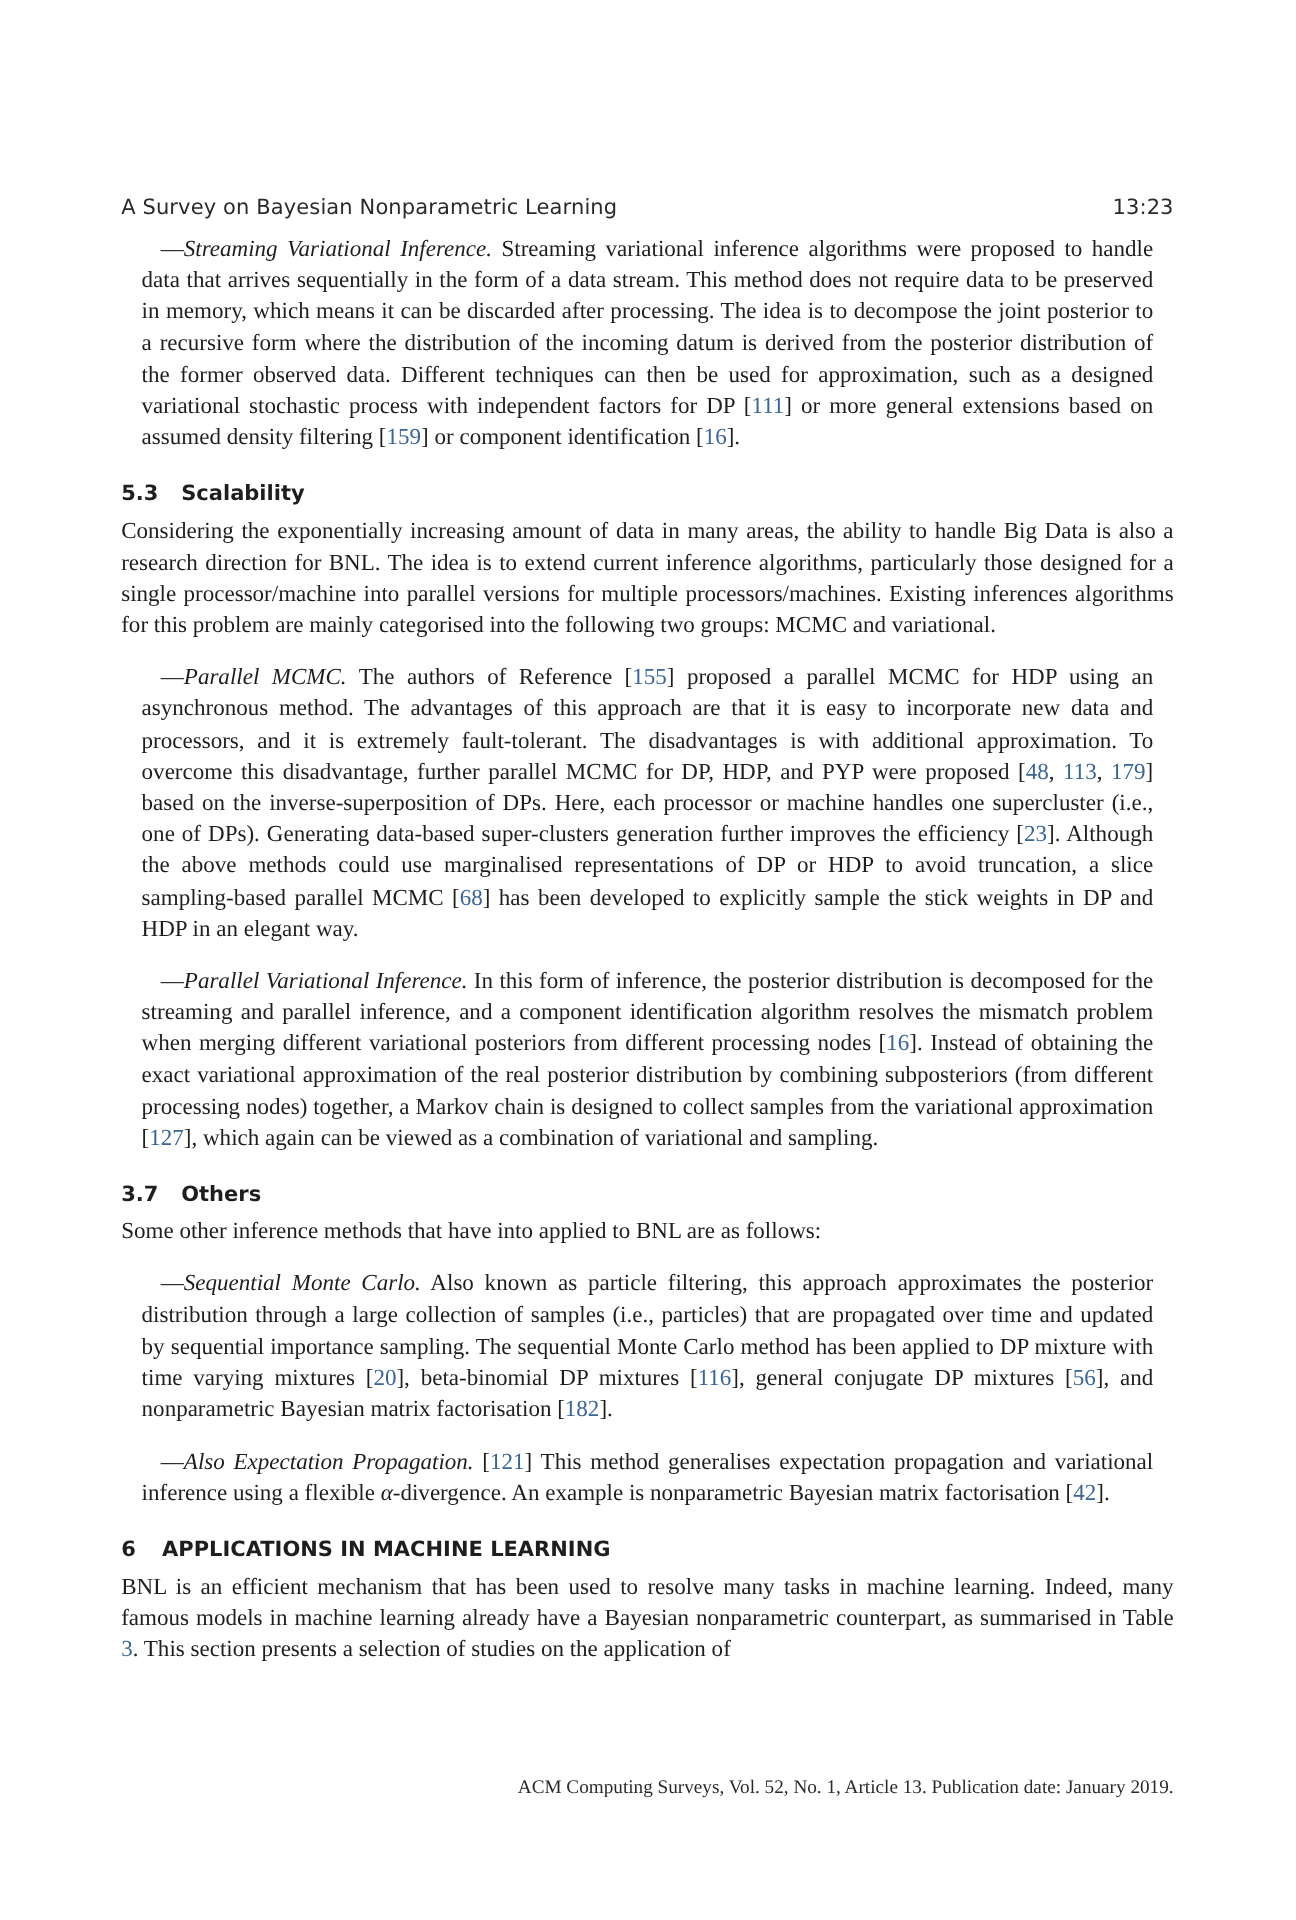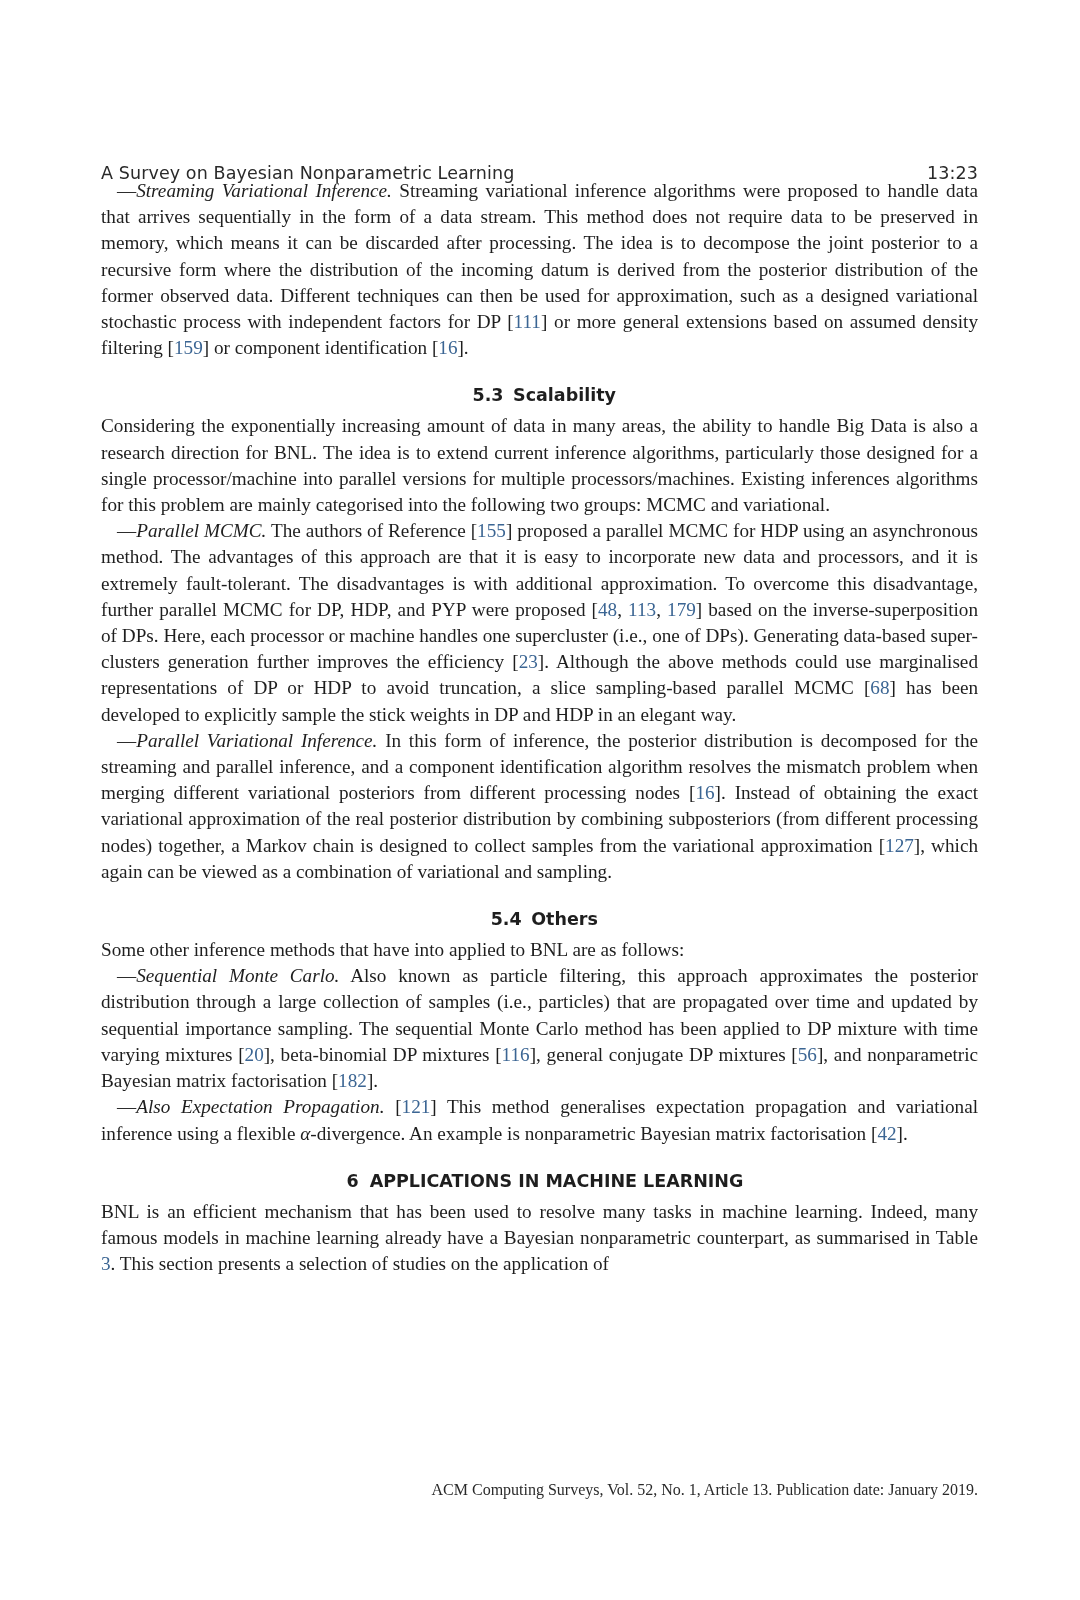--- a/index.html
+++ b/index.html
@@ -8,26 +8,26 @@
     position: absolute; top: 118px; left: 101px; width: 877px;
     font-family: "DejaVu Sans", sans-serif; font-size: 17.5px; color: #2a2a2a;
     display: flex; justify-content: space-between; letter-spacing: 0.1px; margin-top: 45px;
   }
   .body {
     position: absolute; top: 178px; left: 101px; width: 877px;
     font-family: "Liberation Serif", serif; font-size: 19.2px; line-height: 26.2px;
     text-align: justify; color: #1e1e1e;
   }
   .para { margin: 0; text-indent: 0; }
-  .item { margin: 0; text-indent: 16px; }
+  .item { margin: 17px; text-indent: 16px; }
   .dash-label { font-style: italic; }
   .cite { color: #3b6593; }
   .section-head {
     font-family: "DejaVu Sans", sans-serif; font-weight: bold; font-size: 17.5px;
-    margin: 22px 0 6px 0; line-height: 24px; color: #1e1e1e; text-align: center;
+    margin: 22px 0 6px 0; line-height: 24px; color: #1e1e1e; text-align: left;
   }
   .section-head .num { display: inline-block; width: 50px; }
   .section-head.top .num { width: 34px; }
   .footer {
     position: absolute; top: 1481px; right: 102px;
     font-family: "Liberation Serif", serif; font-size: 16px; color: #2a2a2a;
   }
 </style>
 </head>
 <body>
@@ -42,21 +42,21 @@
   <p class="item">—<span class="dash-label">Streaming Variational Inference.</span><span> Streaming variational inference algorithms were proposed to handle data that arrives sequentially in the form of a data stream. This method does not require data to be preserved in memory, which means it can be discarded after processing. The idea is to decompose the joint posterior to a recursive form where the distribution of the incoming datum is derived from the posterior distribution of the former observed data. Different techniques can then be used for approximation, such as a designed variational stochastic process with independent factors for DP [</span><a class="cite">111</a><span>] or more general extensions based on assumed density filtering [</span><a class="cite">159</a><span>] or component identification [</span><a class="cite">16</a><span>].</span></p>
 
   <div class="section-head"><span class="num">5.3</span><span>Scalability</span></div>
 
   <p class="para">Considering the exponentially increasing amount of data in many areas, the ability to handle Big Data is also a research direction for BNL. The idea is to extend current inference algorithms, particularly those designed for a single processor/machine into parallel versions for multiple processors/machines. Existing inferences algorithms for this problem are mainly categorised into the following two groups: MCMC and variational.</p>
 
   <p class="item">—<span class="dash-label">Parallel MCMC.</span><span> The authors of Reference [</span><a class="cite">155</a><span>] proposed a parallel MCMC for HDP using an asynchronous method. The advantages of this approach are that it is easy to incorporate new data and processors, and it is extremely fault-tolerant. The disadvantages is with additional approximation. To overcome this disadvantage, further parallel MCMC for DP, HDP, and PYP were proposed [</span><a class="cite">48</a><span>, </span><a class="cite">113</a><span>, </span><a class="cite">179</a><span>] based on the inverse-superposition of DPs. Here, each processor or machine handles one supercluster (i.e., one of DPs). Generating data-based super-clusters generation further improves the efficiency [</span><a class="cite">23</a><span>]. Although the above methods could use marginalised representations of DP or HDP to avoid truncation, a slice sampling-based parallel MCMC [</span><a class="cite">68</a><span>] has been developed to explicitly sample the stick weights in DP and HDP in an elegant way.</span></p>
 
   <p class="item">—<span class="dash-label">Parallel Variational Inference.</span><span> In this form of inference, the posterior distribution is decomposed for the streaming and parallel inference, and a component identification algorithm resolves the mismatch problem when merging different variational posteriors from different processing nodes [</span><a class="cite">16</a><span>]. Instead of obtaining the exact variational approximation of the real posterior distribution by combining subposteriors (from different processing nodes) together, a Markov chain is designed to collect samples from the variational approximation [</span><a class="cite">127</a><span>], which again can be viewed as a combination of variational and sampling.</span></p>
 
-  <div class="section-head"><span class="num">5.4</span><span>Others</span></div>
+  <div class="section-head"><span class="num">3.7</span><span>Others</span></div>
 
   <p class="para">Some other inference methods that have into applied to BNL are as follows:</p>
 
   <p class="item">—<span class="dash-label">Sequential Monte Carlo.</span><span> Also known as particle filtering, this approach approximates the posterior distribution through a large collection of samples (i.e., particles) that are propagated over time and updated by sequential importance sampling. The sequential Monte Carlo method has been applied to DP mixture with time varying mixtures [</span><a class="cite">20</a><span>], beta-binomial DP mixtures [</span><a class="cite">116</a><span>], general conjugate DP mixtures [</span><a class="cite">56</a><span>], and nonparametric Bayesian matrix factorisation [</span><a class="cite">182</a><span>].</span></p>
 
   <p class="item">—<span class="dash-label">Also Expectation Propagation.</span><span> [</span><a class="cite">121</a><span>] This method generalises expectation propagation and variational inference using a flexible </span><i>α</i><span>-divergence. An example is nonparametric Bayesian matrix factorisation [</span><a class="cite">42</a><span>].</span></p>
 
   <div class="section-head top"><span class="num">6</span><span>APPLICATIONS IN MACHINE LEARNING</span></div>
 
   <p class="para"><span>BNL is an efficient mechanism that has been used to resolve many tasks in machine learning. Indeed, many famous models in machine learning already have a Bayesian nonparametric counterpart, as summarised in Table </span><a class="cite">3</a><span>. This section presents a selection of studies on the application of</span></p>

